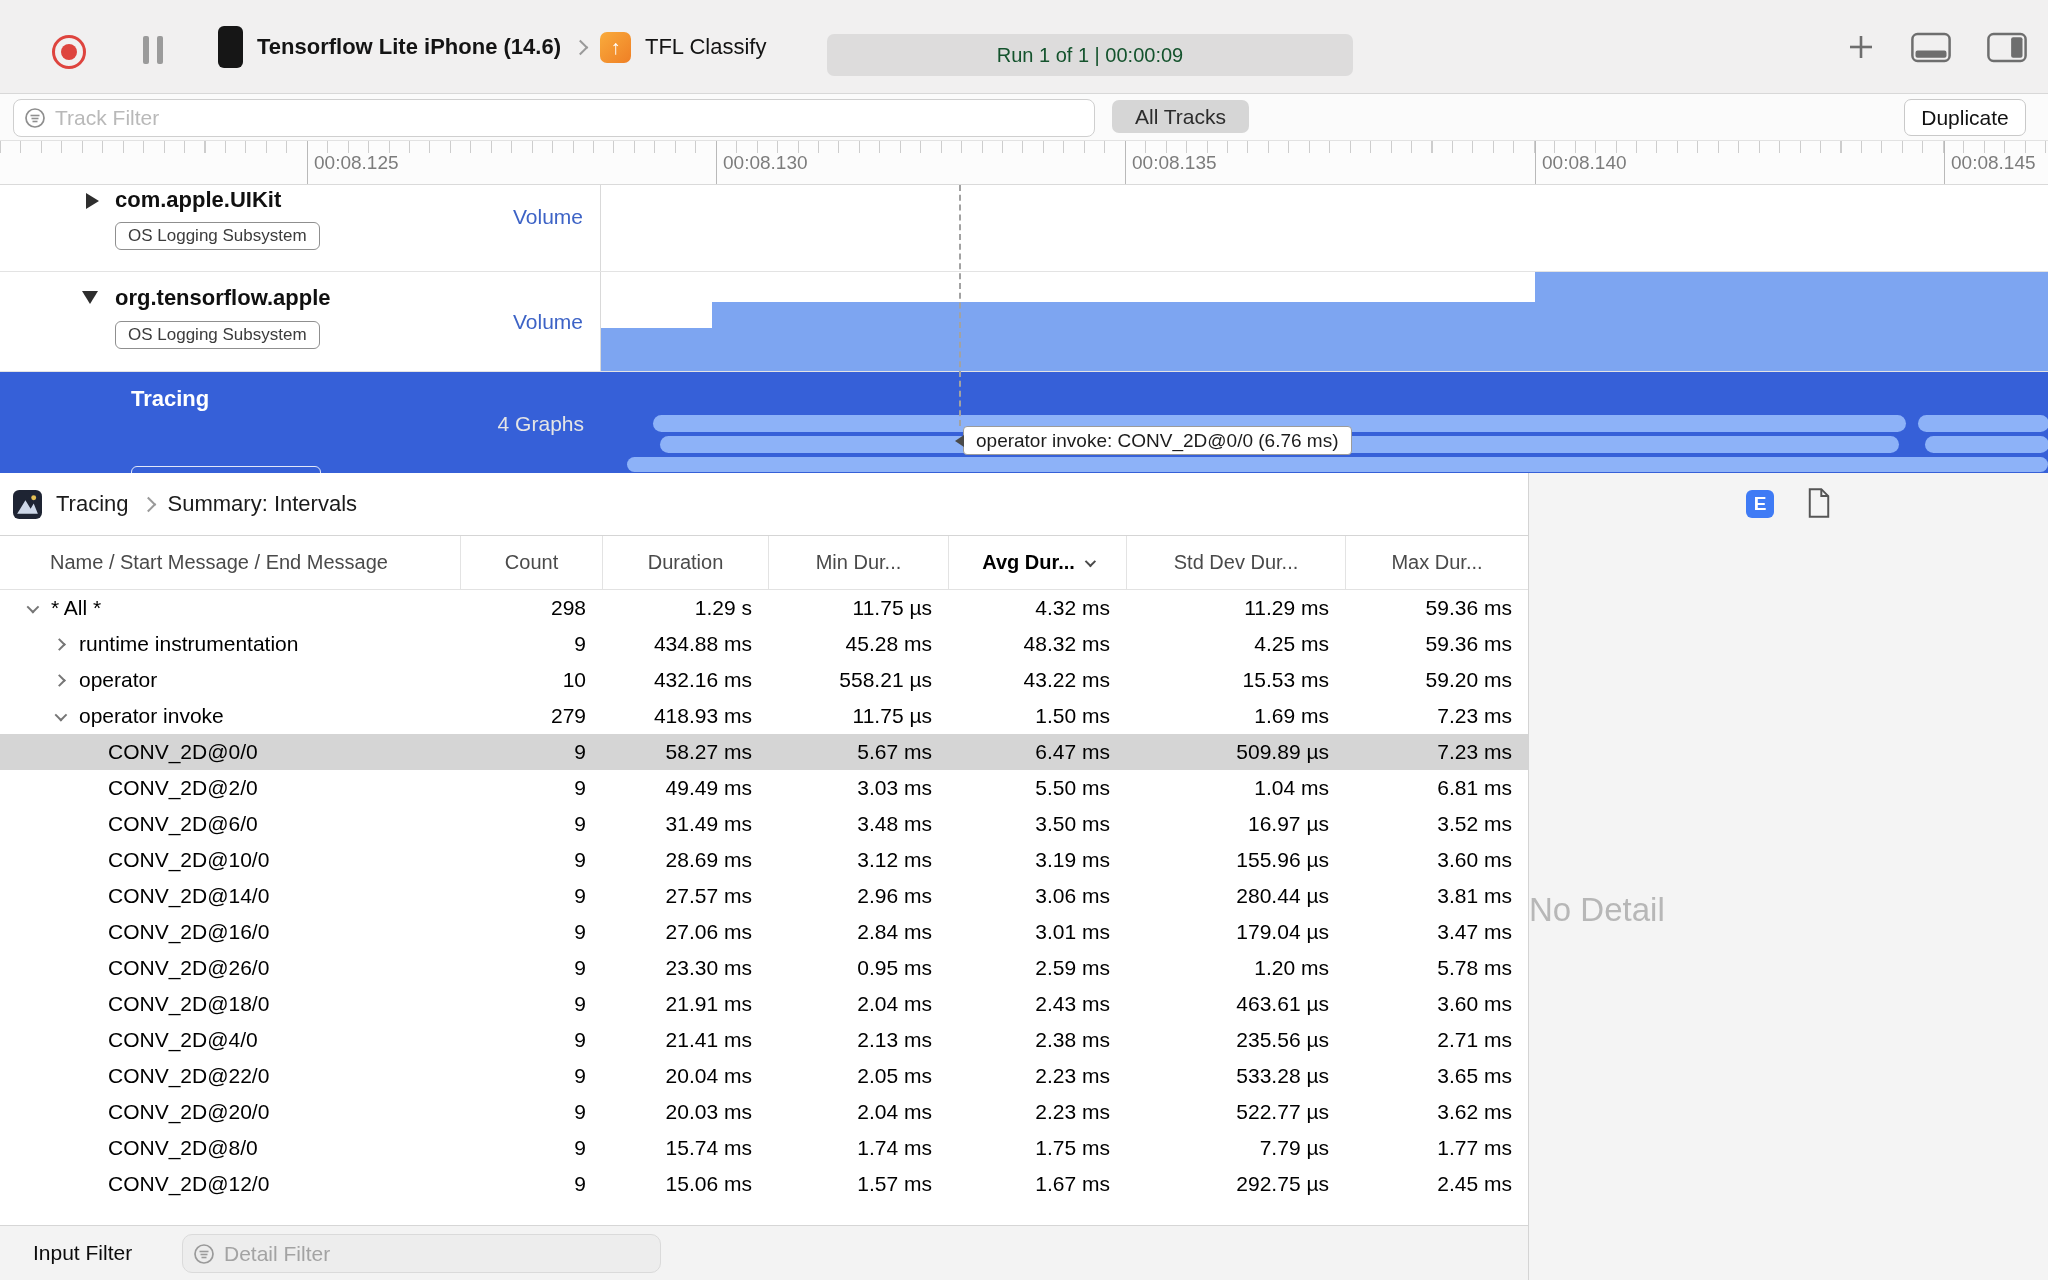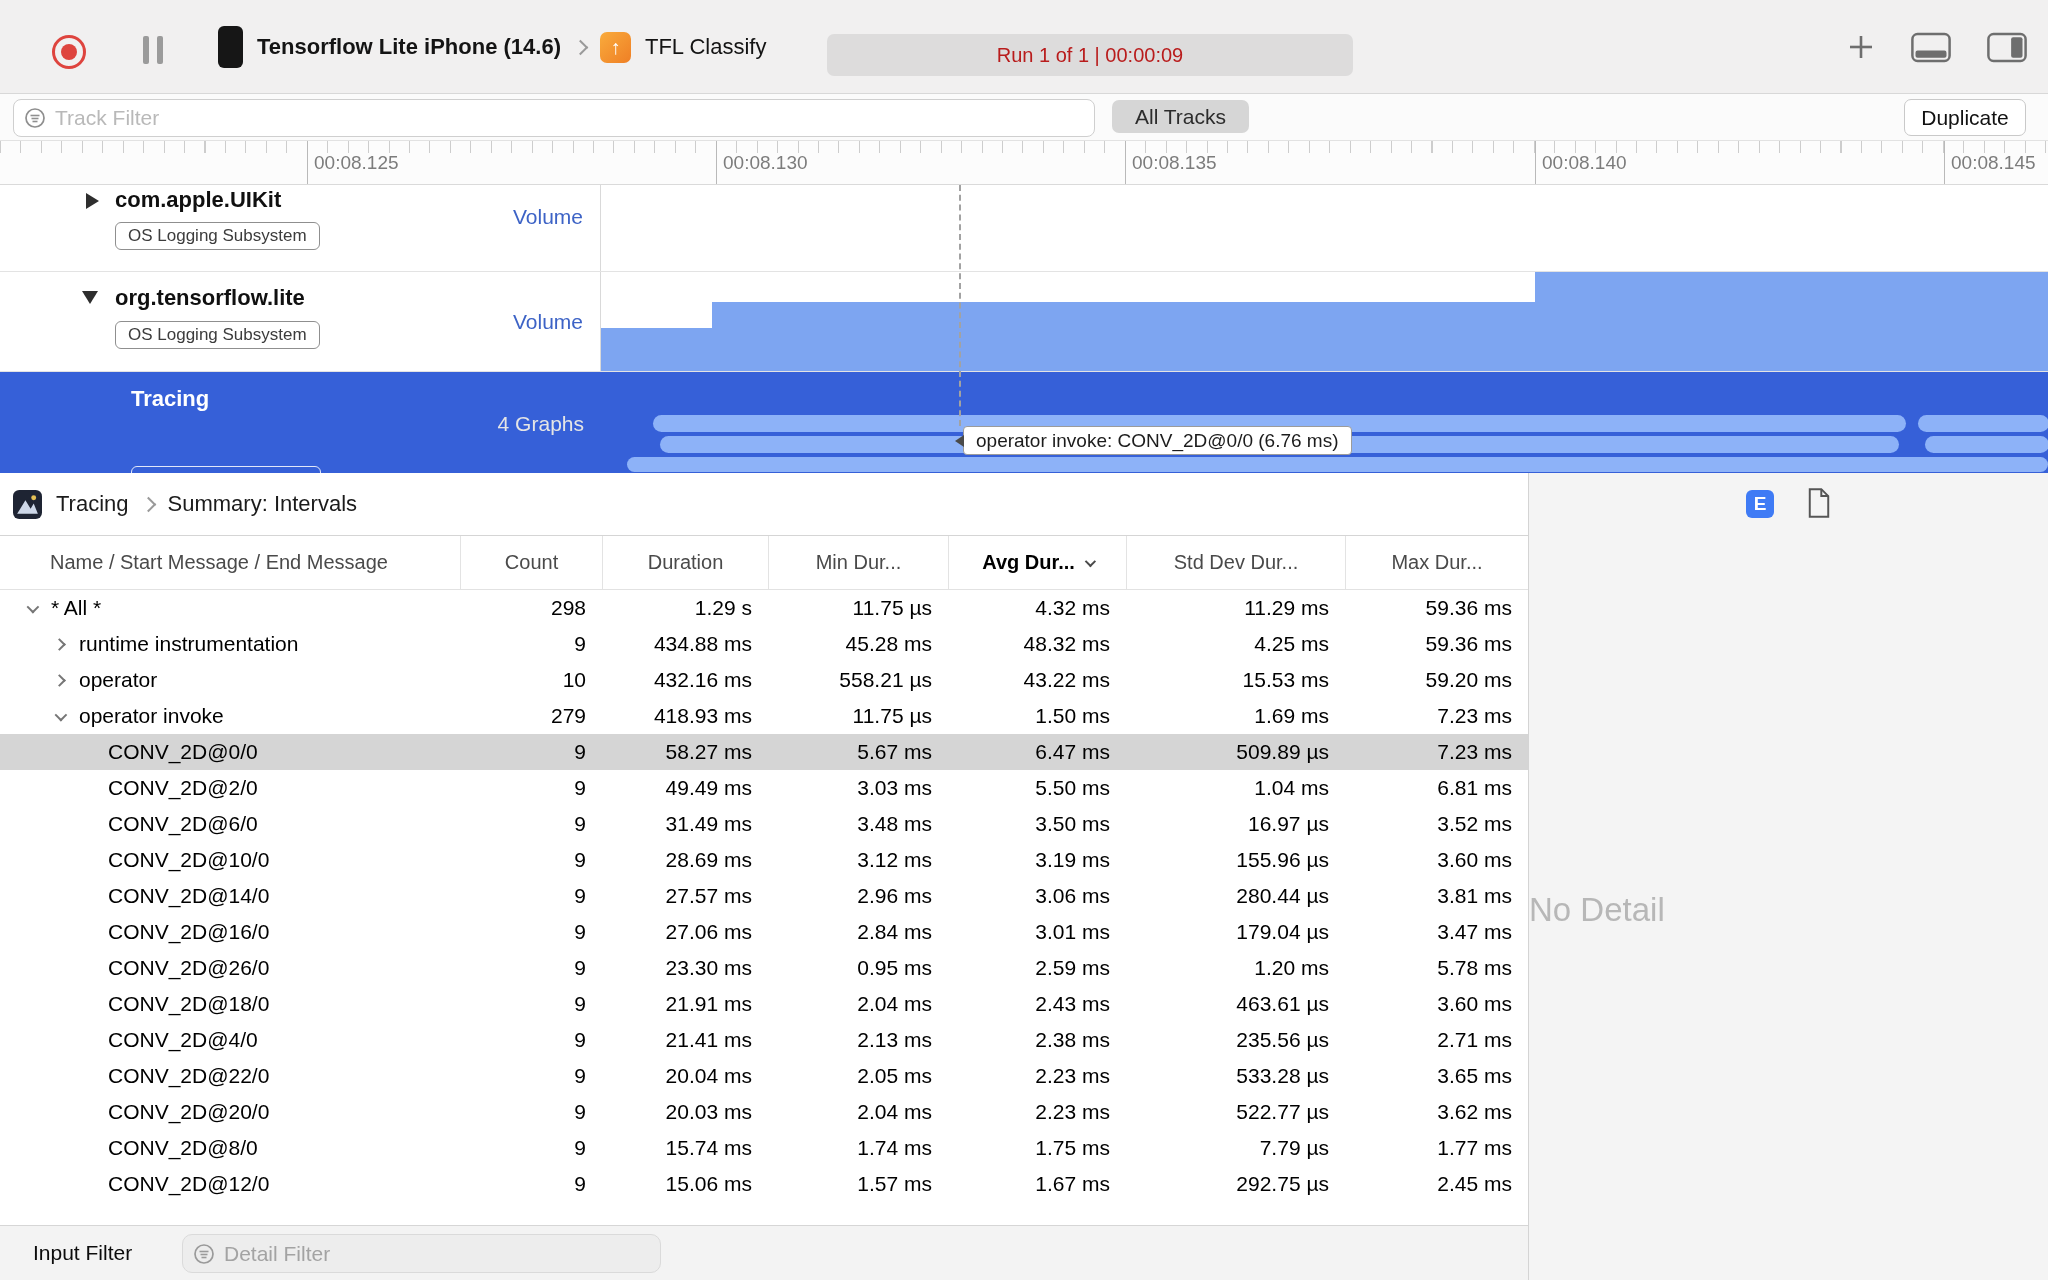--- a/index.html
+++ b/index.html
@@ -20,21 +20,21 @@
   .iphone-icon { width:25px; height:42px; background:#161616; border-radius:6px; }
   .device-label { font-size:22px; font-weight:600; color:#141414; }
   .app-icon { width:31px; height:31px; border-radius:7px;
               background:linear-gradient(135deg,#f9ab3c,#ef7f25);
               color:#fff; font-size:20px; font-weight:bold; display:flex; align-items:center; justify-content:center; }
   .app-label { font-size:22px; color:#141414; }
   .chevron { display:inline-block; width:11px; height:11px;
              border-right:2.4px solid #9a9a9a; border-bottom:2.4px solid #9a9a9a; }
   .chevron.right { transform:rotate(-45deg); }
   .run-display { position:absolute; left:827px; top:34px; width:526px; height:42px;
-                 background:#dddcdc; border-radius:7px; font-size:20px; color:#b91c1c;
+                 background:#dddcdc; border-radius:7px; font-size:20px; color:#14532d;
                  display:flex; align-items:center; justify-content:center; }
   .tb-right { position:absolute; right:20px; top:0; height:94px; display:flex; align-items:center; gap:34px; }
   .icon-btn { display:flex; align-items:center; justify-content:center; background:none; border:none; cursor:default; }
 
   
   .filter-row { position:absolute; left:0; top:94px; width:2048px; height:47px;
                 background:#fbfbfb; border-bottom:1px solid #e2e2e2; }
   .track-filter { position:absolute; left:13px; top:5px; width:1082px; height:38px;
                   background:#fff; border:1px solid #cfcfcf; border-radius:8px;
                   display:flex; align-items:center; padding-left:9px; gap:8px; }
@@ -218,21 +218,21 @@
         <span class="tri-right"></span>
         <span class="tname">com.apple.UIKit</span>
         <span class="badge">OS Logging Subsystem</span>
         <span class="meter">Volume</span>
       </div>
       <div class="tcontent"></div>
     </div>
     <div class="track t2">
       <div class="tlabel">
         <span class="tri-down"></span>
-        <span class="tname">org.tensorflow.lite</span>
+        <span class="tname">org.tensorflow.apple</span>
         <span class="badge">OS Logging Subsystem</span>
         <span class="meter">Volume</span>
       </div>
       <div class="tcontent">
         <div class="vbar" style="left:0; width:111px; height:43px;"></div>
         <div class="vbar" style="left:111px; width:823px; height:69px;"></div>
         <div class="vbar" style="left:934px; width:513px; height:100px;"></div>
       </div>
     </div>
     <div class="track t3">

